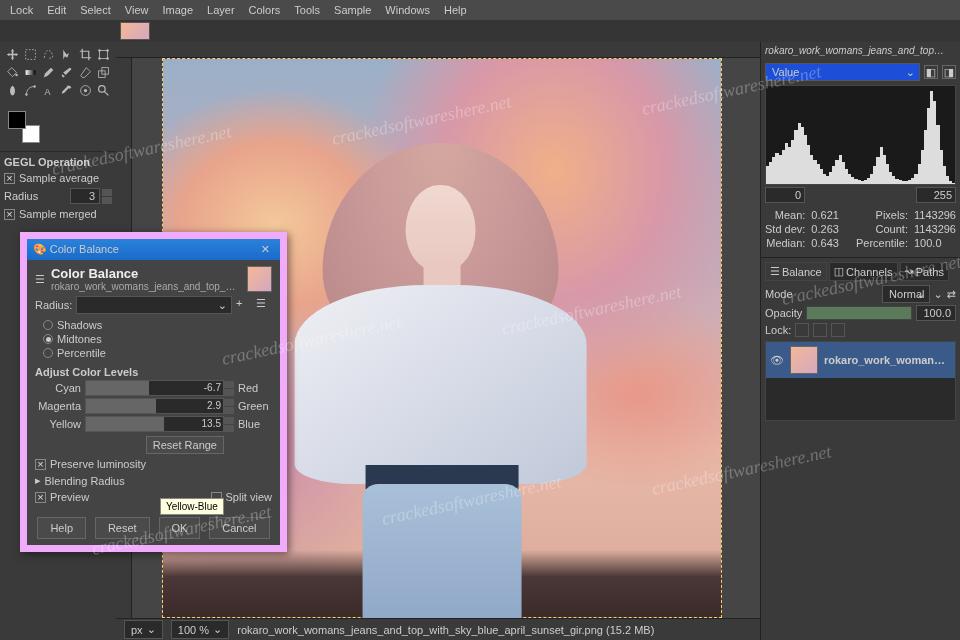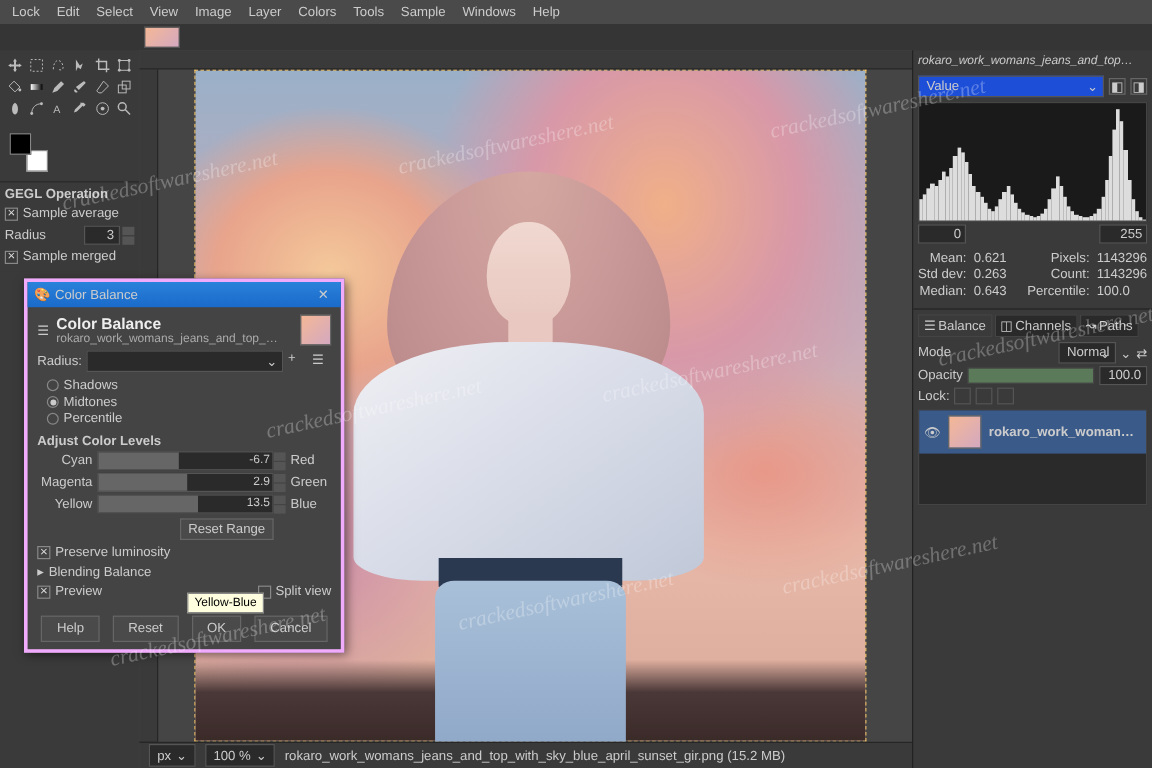--- a/index.html
+++ b/index.html
@@ -61,21 +61,21 @@
 .opacity-row{display:flex;align-items:center;gap:4px;margin-bottom:2px}
 .opacity-slider{flex:1;height:14px;background:linear-gradient(90deg,#5a7a5a 0%,#5a7a5a 100%);border:1px solid #444;position:relative}
 .opacity-val{background:#2a2a2a;border:1px solid #555;padding:1px 4px;width:40px;text-align:right}
 .lock-row{display:flex;align-items:center;gap:4px;margin-bottom:4px}
 .lock-icon{width:14px;height:14px;border:1px solid #555;cursor:pointer}
 .layer-list{background:#2a2a2a;border:1px solid #444;min-height:80px}
 .layer-item{display:flex;align-items:center;gap:6px;padding:4px;background:#3a5a8a}
 .layer-eye{width:14px;cursor:pointer}
 .layer-thumb{width:28px;height:28px;border:1px solid #666;background:linear-gradient(135deg,#f4b896 0%,#d4a8c0 100%)}
 .layer-name{font-weight:bold;overflow:hidden;text-overflow:ellipsis;white-space:nowrap;flex:1}
-.dialog{position:absolute;left:20px;top:232px;width:267px;background:#444;border:3px solid #f0abfc;box-shadow:2px 2px 8px rgba(0,0,0,0.5);z-index:100}
+.dialog{position:absolute;left:20px;top:232px;width:267px;background:#444;border:7px solid #f0abfc;box-shadow:2px 2px 8px rgba(0,0,0,0.5);z-index:100}
 .dialog-title{background:linear-gradient(180deg,#2a82da 0%,#1a6aca 100%);color:#fff;padding:4px 6px;display:flex;align-items:center;justify-content:space-between}
 .dialog-title .x{cursor:pointer;padding:0 4px}
 .dialog-body{padding:6px 8px}
 .dlg-header{display:flex;align-items:center;gap:6px;margin-bottom:4px}
 .dlg-title-text{font-size:13px;font-weight:bold;color:#eee}
 .dlg-subtitle{font-size:10px;color:#aaa;overflow:hidden;text-overflow:ellipsis;white-space:nowrap;max-width:190px}
 .dlg-thumb{width:26px;height:26px;border:1px solid #666;background:linear-gradient(135deg,#f4b896 0%,#d4a8c0 100%);margin-left:auto}
 .presets-row{display:flex;align-items:center;gap:4px;margin:4px 0}
 .presets-row .combo{flex:1;background:#2a2a2a;border:1px solid #555;padding:2px 16px 2px 6px;height:18px;position:relative}
 .presets-row .combo::after{content:'⌄';position:absolute;right:4px;top:2px}
@@ -495,21 +495,21 @@
       <div class="reset-range">
           <span style="border:1px solid #666;padding:2px 6px;background:#4a4a4a;cursor:pointer">Reset Range</span>
         </div>
     </div>
     <div class="check-row">
         <div class="checkbox checked"></div>
         <span>Preserve luminosity</span>
       </div>
     <div class="expander">
         <span>▸</span>
-        <span>Blending Balance</span>
+        <span>Blending Radius</span>
       </div>
     <div style="display:flex;justify-content:space-between;align-items:center">
       <div class="check-row">
           <div class="checkbox checked"></div>
           <span>Preview</span>
         </div>
       <div class="check-row">
           <div class="checkbox"></div>
           <span>Split view</span>
         </div>

